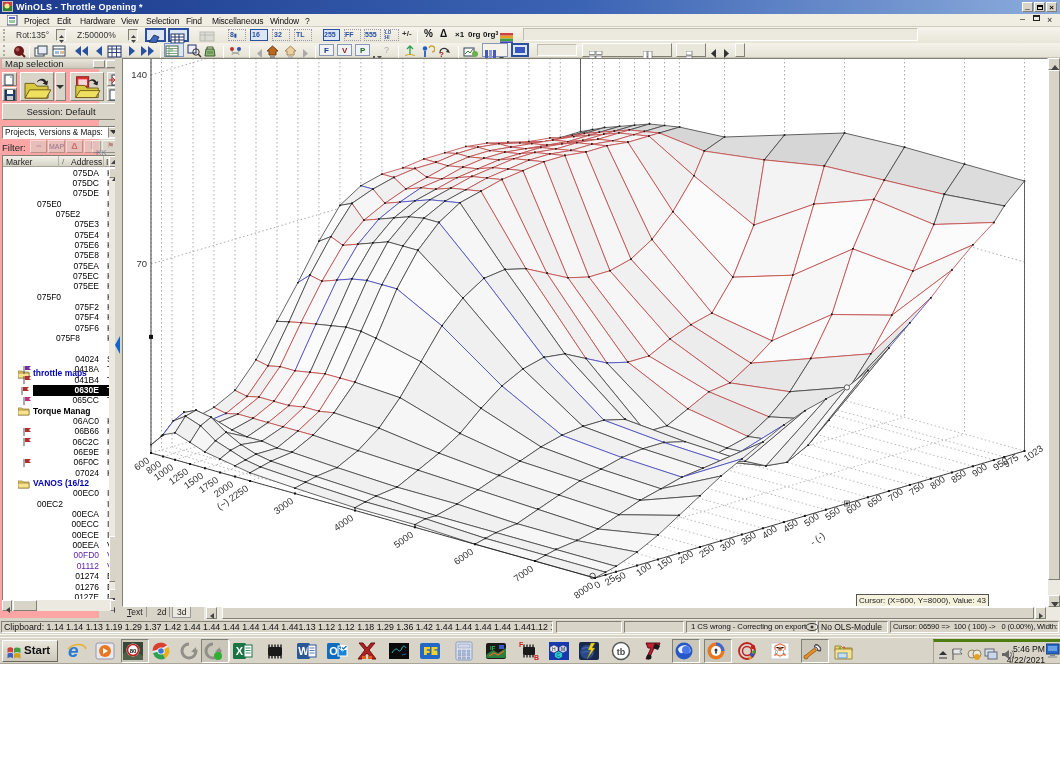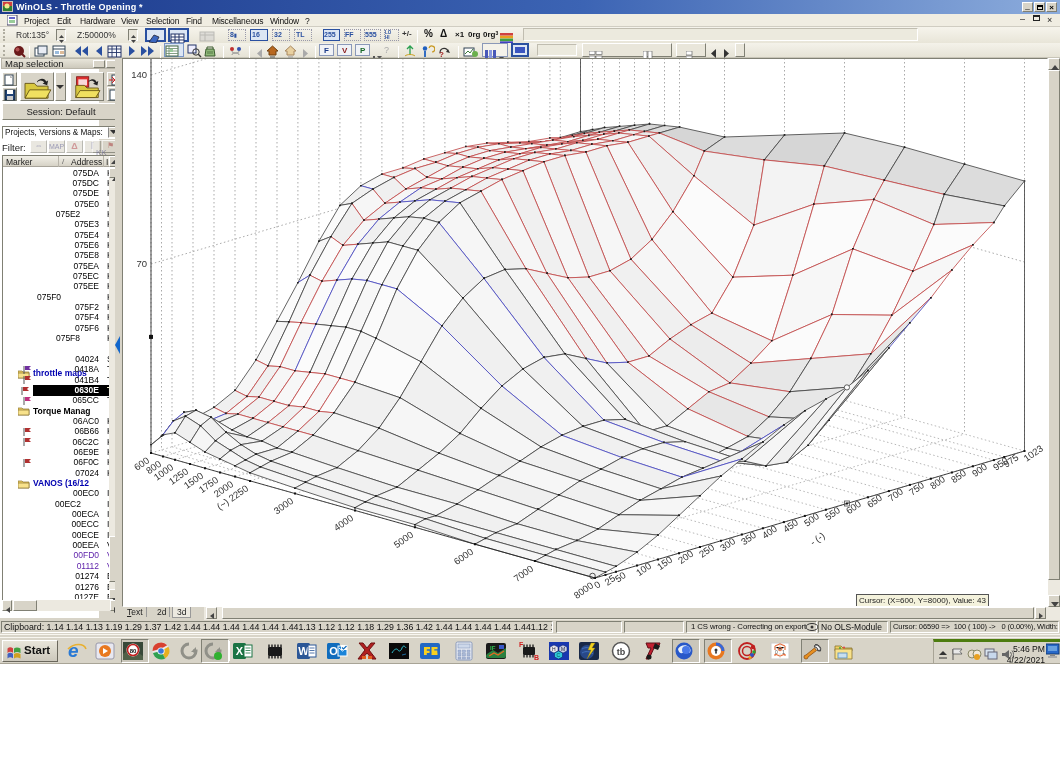--- a/index.html
+++ b/index.html
@@ -244,21 +244,21 @@
       </div>
  <div style="position:absolute;left:709px;top:2px"><svg width="9" height="11" viewBox="0 0 9 11">
           <path d="M7 1L2 5.5 7 10V1Z" fill="#333"></path>
         </svg></div>
  <div style="position:absolute;left:722px;top:2px"><svg width="9" height="11" viewBox="0 0 9 11">
           <path d="M2 1l5 4.5L2 10V1Z" fill="#333"></path>
         </svg></div>
  <div class="raised" style="position:absolute;left:735px;top:0px;width:10px;height:14px;background:#e9e6da"></div>
 </div>
 
-<div class="abs" style="left:0;top:58px;width:99px;height:560px;background:#ffffff">
+<div class="abs" style="left:0;top:58px;width:99px;height:560px;background:#fca5a5">
  <div style="position:absolute;left:1px;top:0px;width:120px;height:11px;background:linear-gradient(#e8e5da,#cdc9bc);border:1px solid #b8b4a8;font-size:9.5px;color:#222;padding-left:3px;line-height:10px">Map selection
   <div class="raised" style="position:absolute;right:15px;top:1px;width:12px;height:8px;background:#d8d4c8"></div>
   <div class="raised" style="position:absolute;right:2px;top:1px;width:12px;height:8px;background:#d8d4c8"></div>
  </div>
 
  <div style="position:absolute;left:2px;top:14px;width:118px;height:30px">
   <div class="raised" style="position:absolute;left:0;top:0;width:15px;height:14px;background:#d8d4c8"><svg width="13" height="13" viewBox="0 0 13 13">
             <rect x="2" y="1" width="8" height="10" fill="#fff" stroke="#345"></rect>
             <path d="M7 1l3 3h-3Z" fill="#bbb"></path>
           </svg></div>
@@ -330,21 +330,21 @@
           </div>
           <div style="position:absolute;left:0;top:10.35px;width:112px;height:10.35px;">
             <div style="position:absolute;left:34px;top:-0.5px;width:62px;text-align:right;color:#000;font-weight:normal">075DC</div>
             <div style="position:absolute;left:104px;top:-0.5px;color:#000">K</div>
           </div>
           <div style="position:absolute;left:0;top:20.7px;width:112px;height:10.35px;">
             <div style="position:absolute;left:34px;top:-0.5px;width:62px;text-align:right;color:#000;font-weight:normal">075DE</div>
             <div style="position:absolute;left:104px;top:-0.5px;color:#000">K</div>
           </div>
           <div style="position:absolute;left:0;top:31.049999999999997px;width:112px;height:10.35px;">
-            <div style="position:absolute;left:34px;top:-0.5px;width:62px;text-align:right;color:#000;font-weight:normal">075E0</div>
+            <div style="position:absolute;left:34px;top:-0.5px;width:62px;text-align:left;color:#000;font-weight:normal">075E0</div>
             <div style="position:absolute;left:104px;top:-0.5px;color:#000">K</div>
           </div>
           <div style="position:absolute;left:0;top:41.4px;width:112px;height:10.35px;">
             <div style="position:absolute;left:34px;top:-0.5px;width:62px;text-align:center;color:#000;font-weight:normal">075E2</div>
             <div style="position:absolute;left:104px;top:-0.5px;color:#000">K</div>
           </div>
           <div style="position:absolute;left:0;top:51.75px;width:112px;height:10.35px;">
             <div style="position:absolute;left:34px;top:-0.5px;width:62px;text-align:right;color:#000;font-weight:normal">075E3</div>
             <div style="position:absolute;left:104px;top:-0.5px;color:#000">K</div>
           </div>
@@ -504,21 +504,21 @@
                 <path d="M0 4h11v5H0Z" fill="#f8e28c" stroke="#8a7430" stroke-width="0.7"></path>
               </svg>
             </div>
             <div style="position:absolute;left:30px;top:-0.5px;white-space:nowrap;color:#0000b0;font-weight:bold">VANOS (16/12</div>
           </div>
           <div style="position:absolute;left:0;top:320.8500000000001px;width:112px;height:10.35px;">
             <div style="position:absolute;left:34px;top:-0.5px;width:62px;text-align:right;color:#000;font-weight:normal">00EC0</div>
             <div style="position:absolute;left:104px;top:-0.5px;color:#000">Ir</div>
           </div>
           <div style="position:absolute;left:0;top:331.2000000000001px;width:112px;height:10.35px;">
-            <div style="position:absolute;left:34px;top:-0.5px;width:62px;text-align:center;color:#000;font-weight:normal">00EC2</div>
+            <div style="position:absolute;left:34px;top:-0.5px;width:62px;text-align:left;color:#000;font-weight:normal">00EC2</div>
             <div style="position:absolute;left:104px;top:-0.5px;color:#000">Ir</div>
           </div>
           <div style="position:absolute;left:0;top:341.5500000000001px;width:112px;height:10.35px;">
             <div style="position:absolute;left:34px;top:-0.5px;width:62px;text-align:right;color:#000;font-weight:normal">00ECA</div>
             <div style="position:absolute;left:104px;top:-0.5px;color:#000">Ir</div>
           </div>
           <div style="position:absolute;left:0;top:351.90000000000015px;width:112px;height:10.35px;">
             <div style="position:absolute;left:34px;top:-0.5px;width:62px;text-align:right;color:#000;font-weight:normal">00ECC</div>
             <div style="position:absolute;left:104px;top:-0.5px;color:#000">Ir</div>
           </div>

